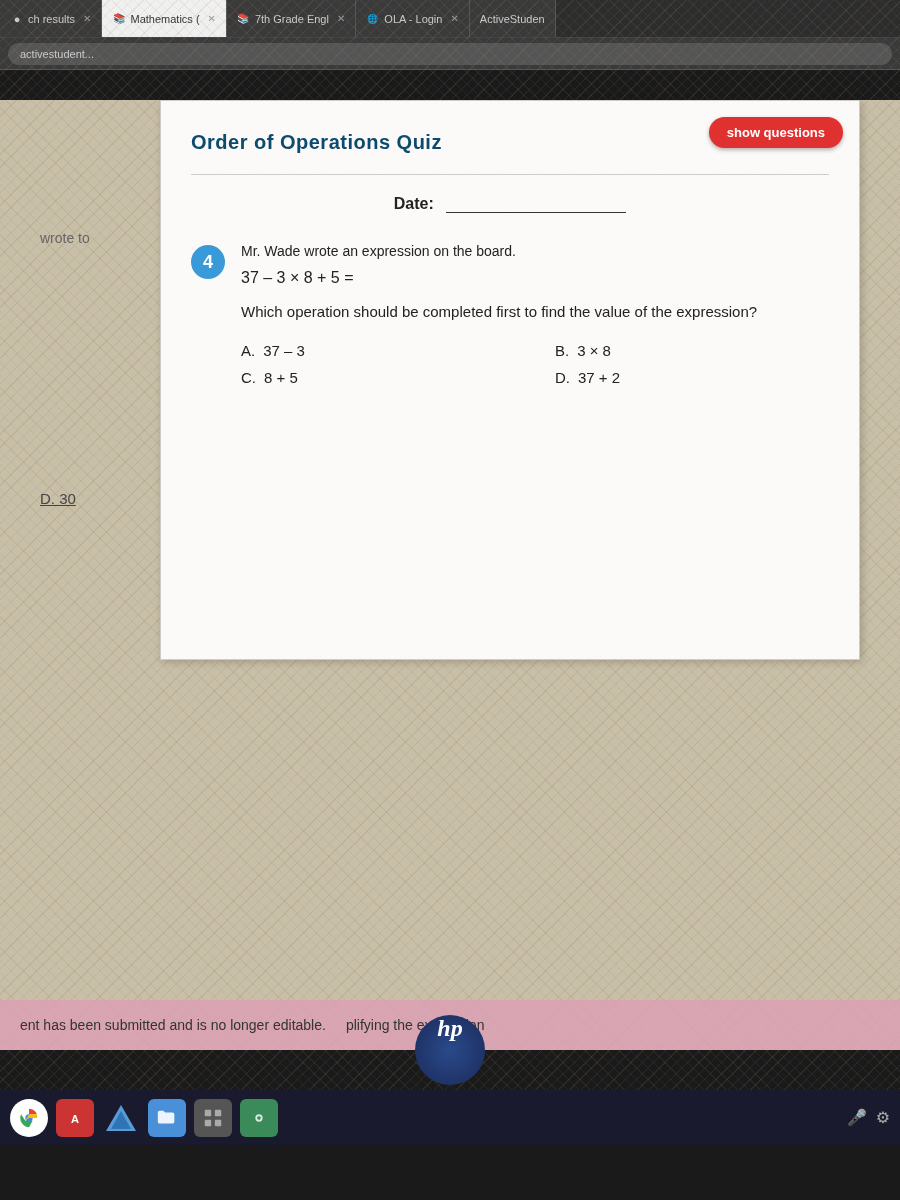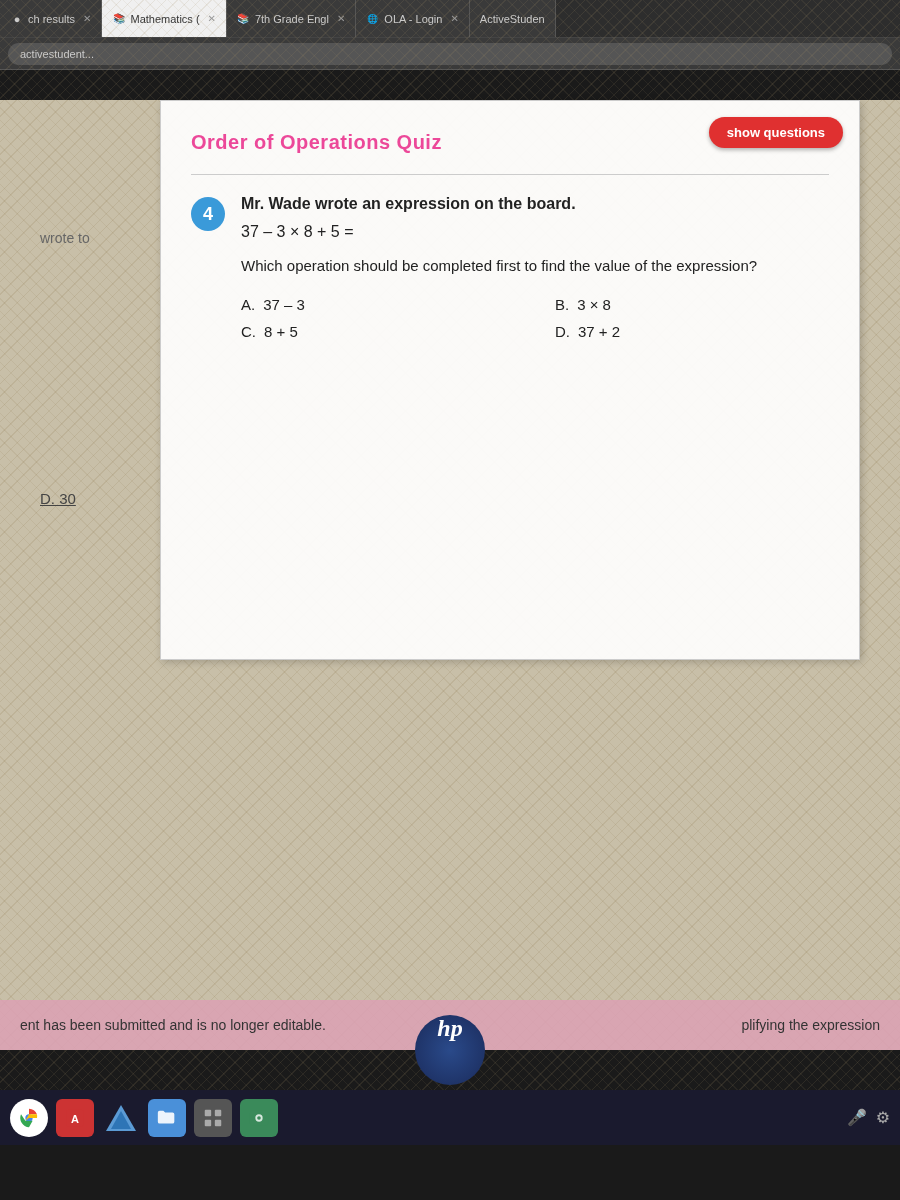--- a/index.html
+++ b/index.html
@@ -114,21 +114,21 @@
       padding: 8px 18px;
       font-size: 13px;
       font-weight: bold;
       cursor: pointer;
       box-shadow: 0 2px 4px rgba(0,0,0,0.3);
     }
 
     .quiz-title {
       font-size: 20px;
       font-weight: bold;
-      color: #ec4899;
+      color: #0c4a6e;
       margin-top: 10px;
       margin-bottom: 20px;
       letter-spacing: 0.5px;
     }
 
     .date-row {
       text-align: center;
       font-size: 16px;
       font-weight: bold;
       color: #222;
@@ -163,24 +163,24 @@
       justify-content: center;
       flex-shrink: 0;
       margin-top: 2px;
     }
 
     .question-content {
       flex: 1;
     }
 
     .question-text {
-      font-size: 16px;
+      font-size: 14px;
       color: #222;
       margin-bottom: 10px;
-      font-weight: bold;
+      font-weight: normal;
     }
 
     .expression {
       font-size: 16px;
       color: #222;
       margin: 10px 0 14px 0;
       font-weight: normal;
     }
 
     .question-prompt {
@@ -235,21 +235,20 @@
       right: 0;
       height: 50px;
       background: rgba(220, 160, 180, 0.85);
       display: flex;
       align-items: center;
       padding: 16px 20px;
       font-size: 14px;
       color: #333;
       gap: 20px;
       z-index: 10;
-      justify-content: space-between;
     }
 
     .submitted-text {
       font-weight: normal;
     }
 
     .expression-right {
       color: #333;
       font-size: 14px;
     }
@@ -434,20 +433,24 @@
       <button class="show-questions-btn">
         <span>show questions</span>
       </button>
 
       <div class="quiz-title">
         <span>Order of Operations  Quiz</span>
       </div>
 
       <hr style="border:none; border-top: 1px solid #ccc; margin-bottom:20px;">
 
+      <div class="date-row">
+        <span>Date:</span>
+        <span class="date-line"></span>
+      </div>
 
       <div class="question-block">
 
         <div class="question-number">
           <span>4</span>
         </div>
 
         <div class="question-content">
 
           <div class="question-text">

